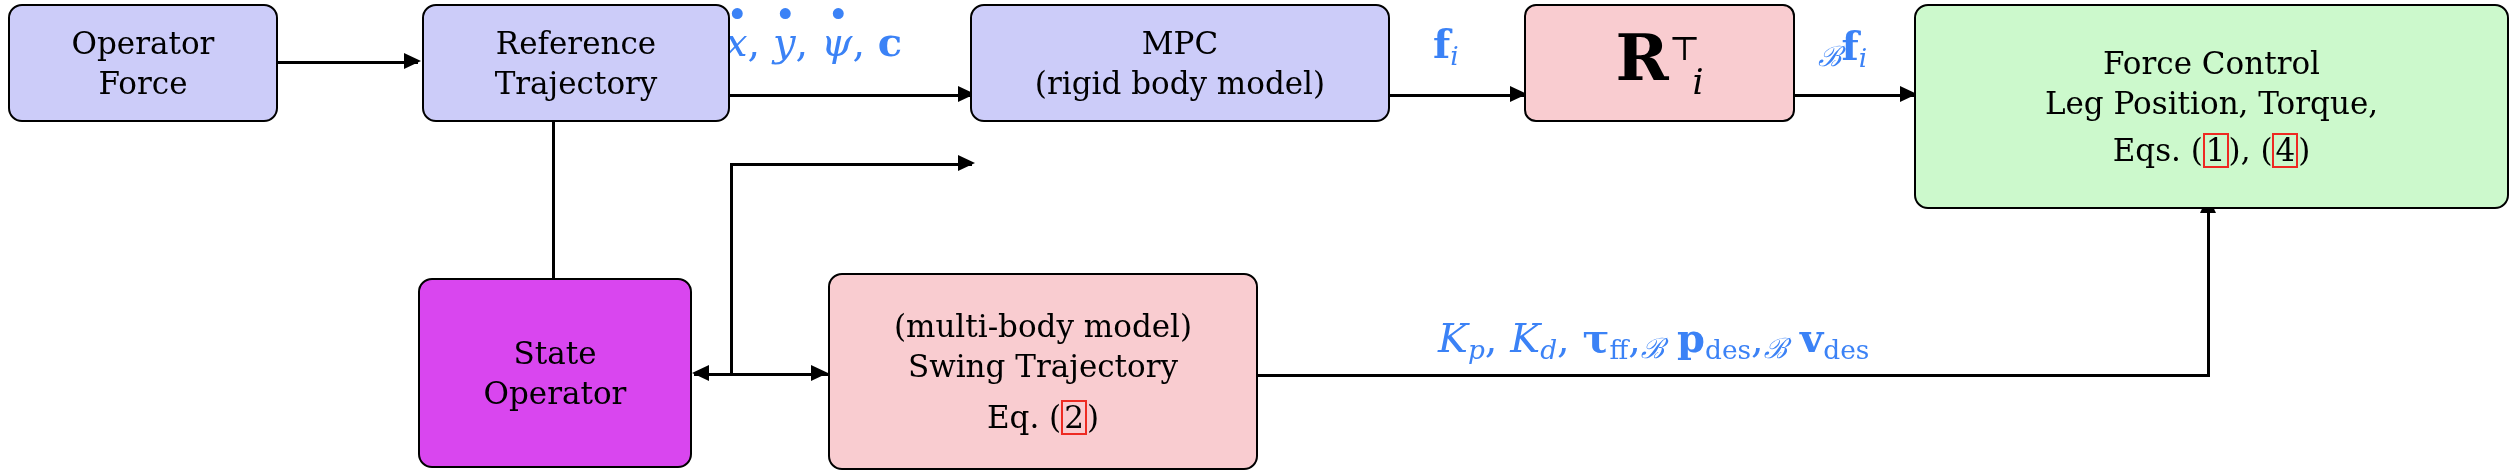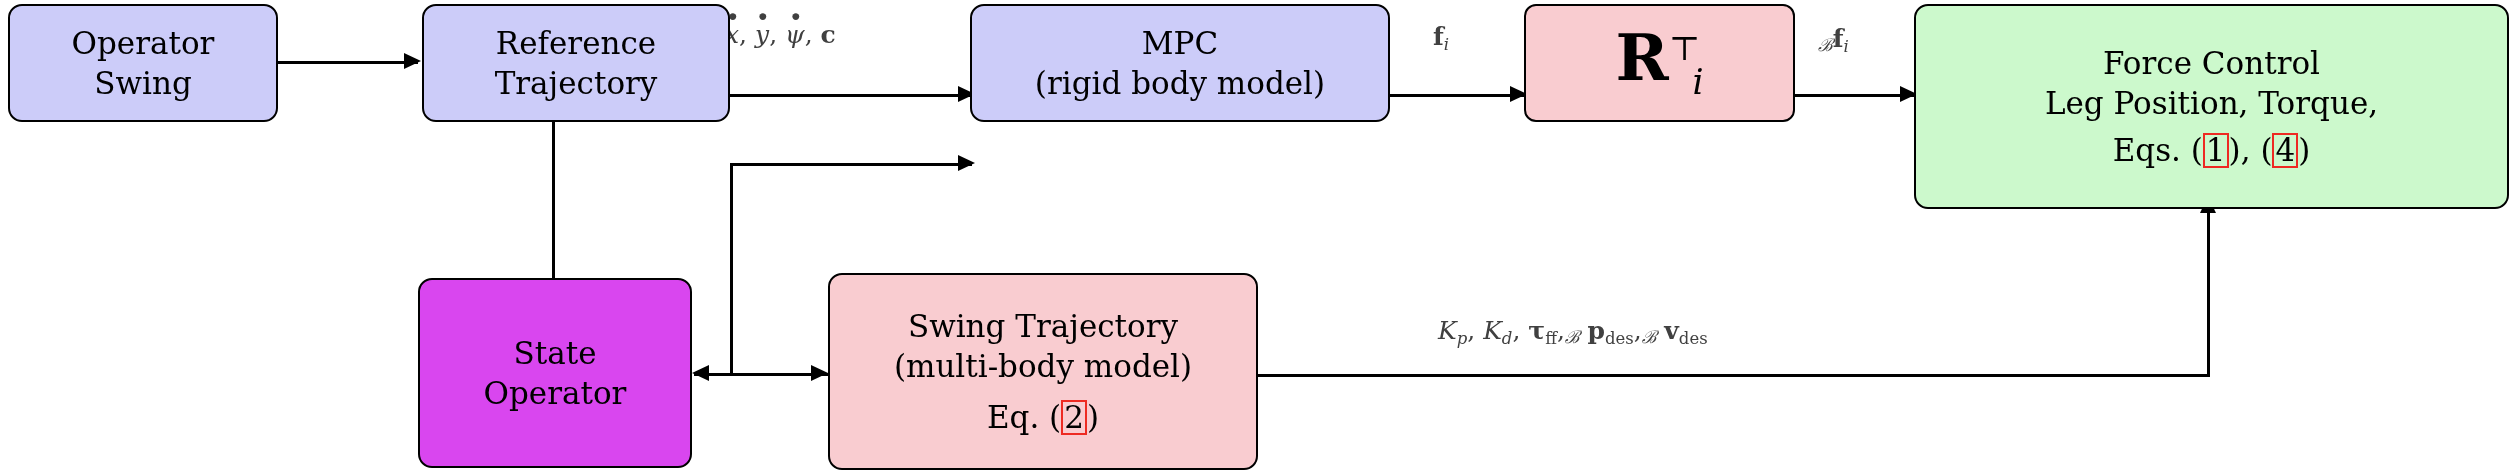--- a/index.html
+++ b/index.html
@@ -59,22 +59,22 @@
   .arrow-u {
     border-left: 8.5px solid transparent;
     border-right: 8.5px solid transparent;
     border-bottom: 17px solid #000000;
   }
 
   
   .edge-label {
     position: absolute;
     white-space: nowrap;
-    color: #404040;
-    font-size: 25px;
+    color: #3b82f6;
+    font-size: 40px;
     line-height: 1;
     font-family: "DejaVu Serif", "Liberation Serif", serif;
   }
   .mi { font-style: italic; }
   .mb { font-weight: bold; font-style: normal; }
   .sub {
     font-size: 0.66em;
     vertical-align: -0.28em;
     font-style: italic;
     display: inline-block;
@@ -184,21 +184,21 @@
   <div class="edge-label" style="left:1818px; top:26px;">
     <span class="presub">ℬ</span><span class="mb">f</span><span class="sub">i</span>
   </div>
 
   <div class="edge-label" style="left:1438px; top:318px;">
     <span class="mi">K</span><span class="sub">p</span><span class="comma">,&nbsp;</span><span class="mi">K</span><span class="sub">d</span><span class="comma">,&nbsp;</span><span class="mb">τ</span><span class="sub-up">ff</span><span class="comma">,</span><span class="presub">ℬ</span>&nbsp;<span class="mb">p</span><span class="sub-up">des</span><span class="comma">,</span><span class="presub">ℬ</span>&nbsp;<span class="mb">v</span><span class="sub-up">des</span>
   </div>
 
   <div class="block" style="left:8px; top:4px; width:270px; height:118px; background:#ccccf9;">
     <span class="ln">Operator</span>
-    <span class="ln">Swing</span>
+    <span class="ln">Force</span>
   </div>
 
   <div class="block" style="left:422px; top:4px; width:308px; height:118px; background:#ccccf9;">
     <span class="ln">Reference</span>
     <span class="ln">Trajectory</span>
   </div>
 
   <div class="block" style="left:970px; top:4px; width:420px; height:118px; background:#ccccf9;">
     <span class="ln">MPC</span>
     <span class="ln">(rigid body model)</span>
@@ -213,18 +213,18 @@
     <span class="ln">Leg Position, Torque,</span>
     <span class="ln" style="margin-top:6px;"><span>Eqs. (</span><span class="refbox">1</span><span>), (</span><span class="refbox">4</span><span>)</span></span>
   </div>
 
   <div class="block" style="left:418px; top:278px; width:274px; height:190px; background:#d946ef;">
     <span class="ln">State</span>
     <span class="ln">Operator</span>
   </div>
 
   <div class="block" style="left:828px; top:273px; width:430px; height:197px; background:#f9ccd0;">
+    <span class="ln">(multi-body model)</span>
     <span class="ln">Swing Trajectory</span>
-    <span class="ln">(multi-body model)</span>
     <span class="ln" style="margin-top:10px;"><span>Eq. (</span><span class="refbox">2</span><span>)</span></span>
   </div>
 
 </div>
 
 </body></html>

